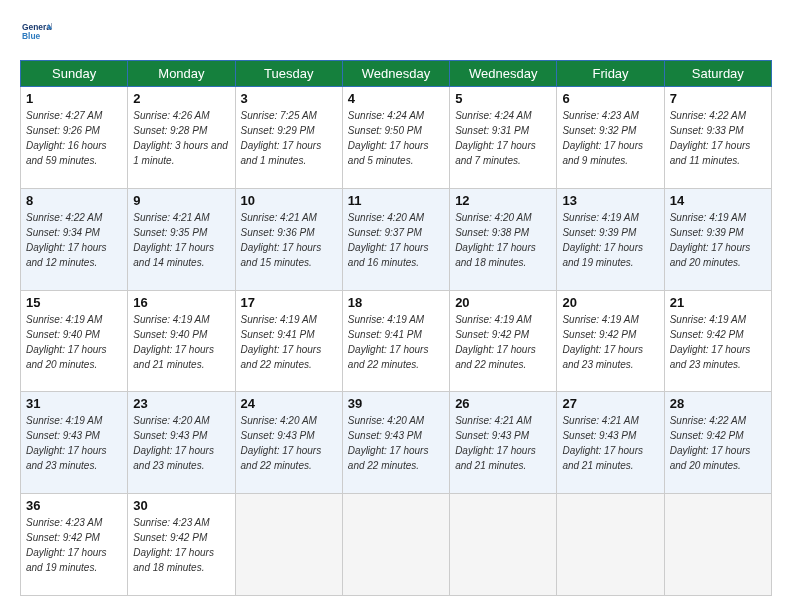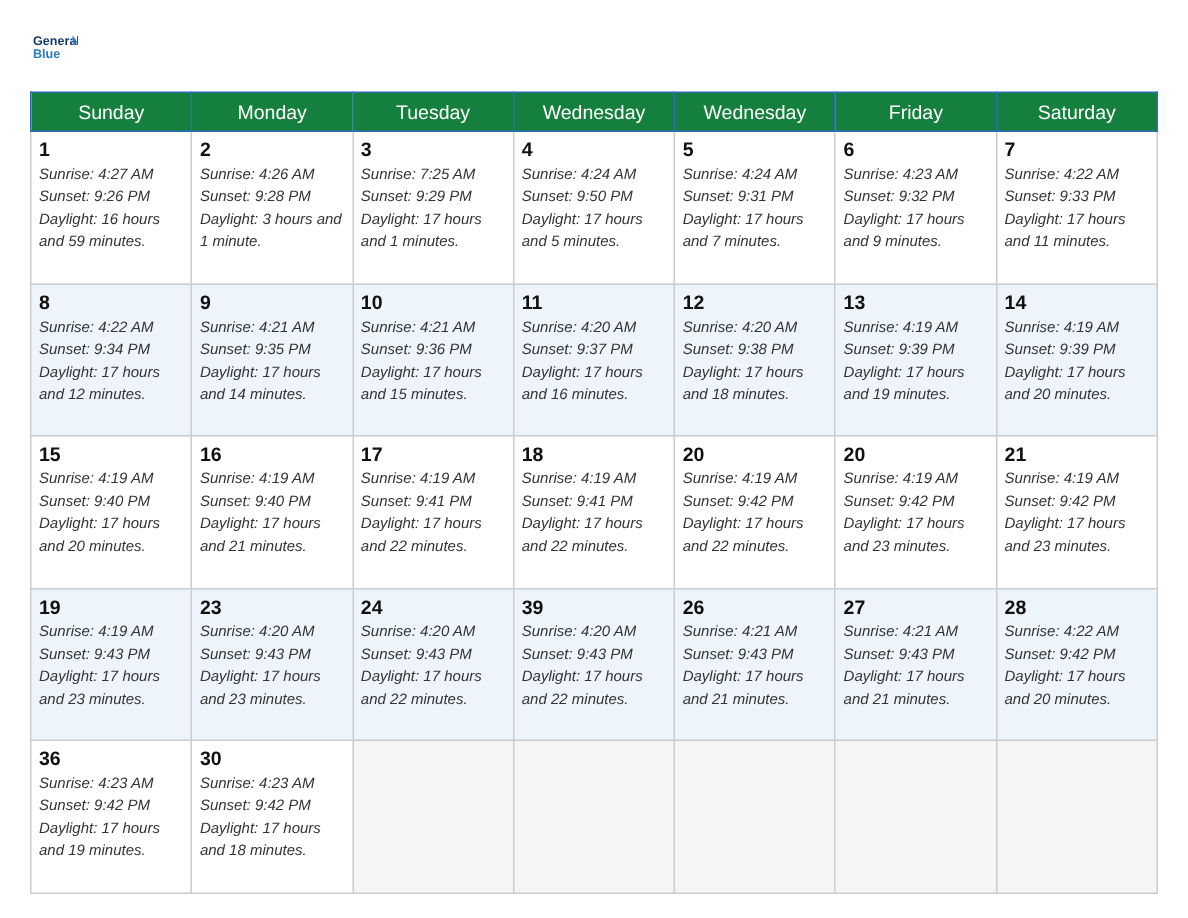--- a/index.html
+++ b/index.html
@@ -301,21 +301,21 @@
         <span class="day-num">21</span>
         <div class="day-info">
           <span>Sunrise: 4:19 AM</span><br>
           <span>Sunset: 9:42 PM</span><br>
           <span>Daylight: 17 hours and 23 minutes.</span>
         </div>
       </td>
         </tr>
         <tr>
           <td>
-        <span class="day-num">19</span>
+        <span class="day-num">31</span>
         <div class="day-info">
           <span>Sunrise: 4:19 AM</span><br>
           <span>Sunset: 9:43 PM</span><br>
           <span>Daylight: 17 hours and 23 minutes.</span>
         </div>
       </td>
           <td>
         <span class="day-num">23</span>
         <div class="day-info">
           <span>Sunrise: 4:20 AM</span><br>

